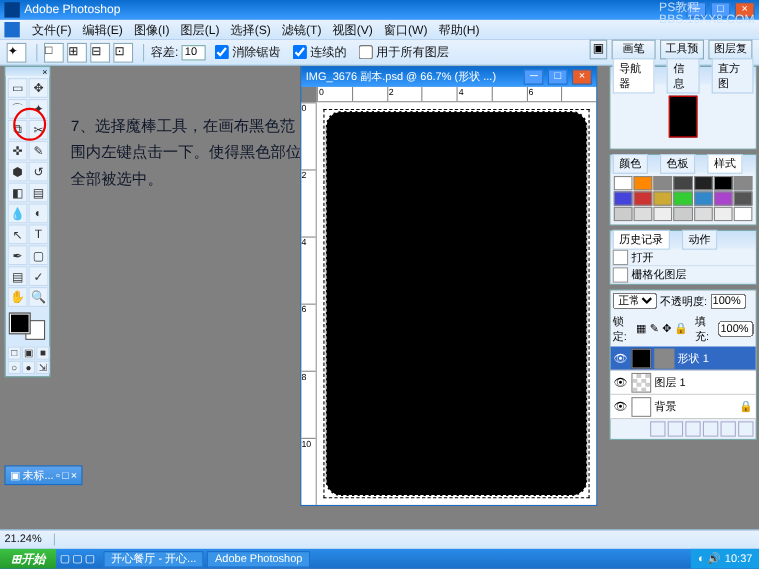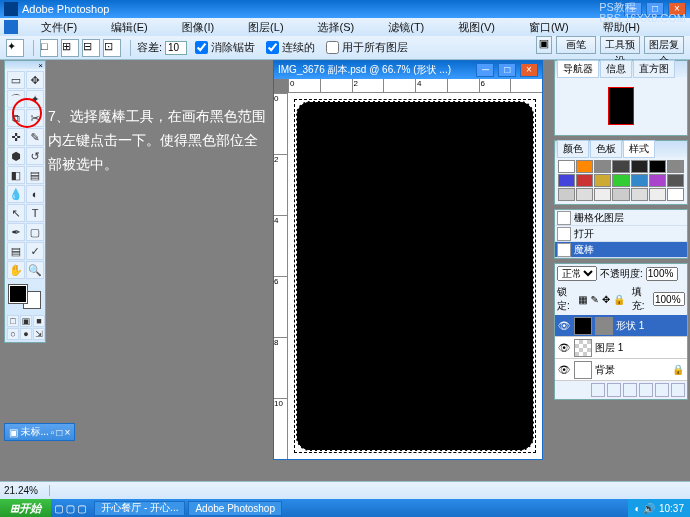--- a/index.html
+++ b/index.html
@@ -4,55 +4,55 @@
 <style>
 *{margin:0;padding:0;box-sizing:border-box;font-family:"Microsoft YaHei",SimSun,sans-serif}
 body{width:690px;height:517px;background:#4a7dbf;overflow:hidden;font-size:11px;position:relative}
 .titlebar{height:18px;background:linear-gradient(#0a6cce,#3b9cff);color:#fff;display:flex;align-items:center;padding:0 4px;font-size:11px}
 .titlebar .ps-icon{width:14px;height:14px;background:#003e8a;margin-right:4px}
 .titlebar .spacer{flex:1}
 .win-btns span{display:inline-block;width:18px;height:14px;background:#4e9cff;margin-left:1px;text-align:center;line-height:12px;color:#fff;font-size:10px;border:1px solid #1a6dc7}
 .win-btns .close{background:#e85d2c}
 .menubar{height:18px;background:linear-gradient(#e8f2fd,#cee5fb);display:flex;align-items:center;padding:0 4px;font-size:11px;color:#111}
 .menubar .icon{width:14px;height:14px;background:#1a6cce;margin-right:6px}
-.menubar span{margin:0 17px}
+.menubar span{margin:0 5px}
 .optbar{height:24px;background:linear-gradient(#e8f2fd,#d3e8fc);border-bottom:1px solid #9bc;display:flex;align-items:center;padding:0 6px;font-size:11px;color:#111}
 .optbar .tool-sq{width:18px;height:18px;border:1px solid #8ab;background:#fff;margin-right:3px}
 .optbar .sep{width:1px;height:16px;background:#9bc;margin:0 6px}
 .optbar label{margin-right:3px}
 .optbar input[type=text]{width:22px;height:14px;font-size:10px;border:1px solid #7aa;padding:0 2px}
 .optbar .chk{margin:0 3px 0 8px}
 .right-btn-row{position:absolute;right:6px;top:36px;display:flex;gap:4px}
 .right-btn-row .b{width:40px;height:18px;background:linear-gradient(#f0f6fd,#d6e9fb);border:1px solid #8ab;font-size:10px;text-align:center;line-height:16px}
 .workspace{position:absolute;left:0;top:60px;right:0;bottom:36px;background:#808080}
 .toolbox{position:absolute;left:4px;top:0;width:42px;background:linear-gradient(#e8f2fd,#d3e8fc);border:1px solid #7aa}
 .toolbox .tb-header{height:8px;background:linear-gradient(#b8d7f3,#d8ebfb);display:flex;justify-content:flex-end;align-items:center;padding-right:2px;font-size:8px}
 .toolbox .grid{display:grid;grid-template-columns:1fr 1fr;gap:1px;padding:2px}
 .toolbox .tl{width:18px;height:18px;background:#e8f2fd;border:1px solid #c5daf0;display:flex;align-items:center;justify-content:center;font-size:11px;color:#333}
 .toolbox .swatch{height:28px;position:relative;margin:2px}
 .toolbox .swatch .fg{position:absolute;width:18px;height:18px;background:#000;border:1px solid #fff;outline:1px solid #555;left:2px;top:2px}
 .toolbox .swatch .bg{position:absolute;width:18px;height:18px;background:#fff;border:1px solid #555;right:2px;bottom:2px}
 .toolbox .bottom{display:grid;grid-template-columns:repeat(3,1fr);gap:1px;padding:2px}
 .toolbox .bottom .tl{width:12px;height:12px;font-size:9px}
 .red-circle{position:absolute;left:12px;top:38px;width:30px;height:30px;border:2px solid #e00;border-radius:50%;pointer-events:none}
-.instruction{position:absolute;left:48px;top:44px;width:218px;color:#ffffff;font-size:14px;line-height:24px;font-family:Liberation Sans, sans-serif}
+.instruction{position:absolute;left:64px;top:44px;width:218px;color:#0f172a;font-size:14px;line-height:24px;font-family:Liberation Mono, monospace}
 .docwin{position:absolute;left:273px;top:0;width:270px;height:400px;background:#808080;border:1px solid #1a6dc7}
 .docwin .dtitle{height:18px;background:linear-gradient(#0a6cce,#3b9cff);color:#fff;display:flex;align-items:center;padding:0 4px;font-size:10px}
 .docwin .dtitle .spacer{flex:1}
 .docwin .rulerh{height:14px;background:#fff;border-bottom:1px solid #888;margin-left:14px;font-size:8px;display:flex;overflow:hidden}
 .docwin .rulerh span{flex:1;border-left:1px solid #888;padding-left:1px}
 .docwin .body{display:flex;height:calc(100% - 32px)}
 .docwin .rulerv{width:14px;background:#fff;border-right:1px solid #888;font-size:8px;display:flex;flex-direction:column}
 .docwin .rulerv span{flex:1;border-top:1px solid #888}
 .docwin .canvas{flex:1;background:#fff;display:flex;align-items:center;justify-content:center;padding:8px}
 .docwin .blackshape{width:100%;height:100%;background:#000;border-radius:14px;border:1px dashed #fff;position:relative}
 .docwin .blackshape::before{content:"";position:absolute;inset:-3px;border:1px dashed #000}
 .panels{position:absolute;right:2px;top:0;width:134px;display:flex;flex-direction:column;gap:4px}
 .panel{background:linear-gradient(#e8f2fd,#dbeafc);border:1px solid #7aa;font-size:10px}
-.panel .tabs{height:16px;background:linear-gradient(#c9e0f8,#e2eefb);display:flex;align-items:center;padding:0 2px;gap:1px}
+.panel .tabs{height:16px;background:linear-gradient(#c9e0f8,#e2eefb);display:flex;align-items:center;padding:0 2px;gap:11px}
 .panel .tab{padding:1px 5px;background:#e8f2fd;border:1px solid #b5d1ec;font-size:10px}
 .panel .tab.active{background:#fff}
 .panel .body{background:#eaf3fc;padding:3px}
 .nav-thumb{height:58px;background:#404040;display:flex;align-items:center;justify-content:center}
 .nav-thumb .inner{width:26px;height:38px;background:#000;border:1px solid #e00}
 .swatch-grid{display:grid;grid-template-columns:repeat(7,1fr);gap:1px;padding:3px}
 .swatch-grid .sw{height:13px;border:1px solid #888}
 .hist-row{display:flex;align-items:center;height:16px;padding:0 2px;gap:3px;border-bottom:1px solid #d0e0f0}
 .hist-row .ico{width:14px;height:14px;background:#fff;border:1px solid #999}
 .hist-row.sel{background:#316ac5;color:#fff}
@@ -252,32 +252,32 @@
           <div class="sw" style="background: rgb(221, 221, 221);"></div>
           <div class="sw" style="background: rgb(238, 238, 238);"></div>
           <div class="sw" style="background: rgb(204, 204, 204);"></div>
           <div class="sw" style="background: rgb(221, 221, 221);"></div>
           <div class="sw" style="background: rgb(238, 238, 238);"></div>
           <div class="sw" style="background: rgb(255, 255, 255);"></div>
         </div>
     </div>
 
     <div class="panel">
+      <div class="tabs">
+        <div class="tab active">历史记录</div>
+        <div class="tab">动作</div>
+      </div>
       <div class="body" style="padding:0">
-        <div class="hist-row">
-            <div class="ico"></div>
-            <span>栅格化图层</span>
-          </div>
         <div class="hist-row">
             <div class="ico"></div>
             <span>打开</span>
           </div>
-        <div class="hist-row sel">
+        <div class="hist-row">
             <div class="ico"></div>
-            <span>魔棒</span>
+            <span>栅格化图层</span>
           </div>
         <div class="layers btnrow">
             <div class="b"></div>
             <div class="b"></div>
             <div class="b"></div>
           </div>
       </div>
     </div>
 
     <div class="panel layers">

